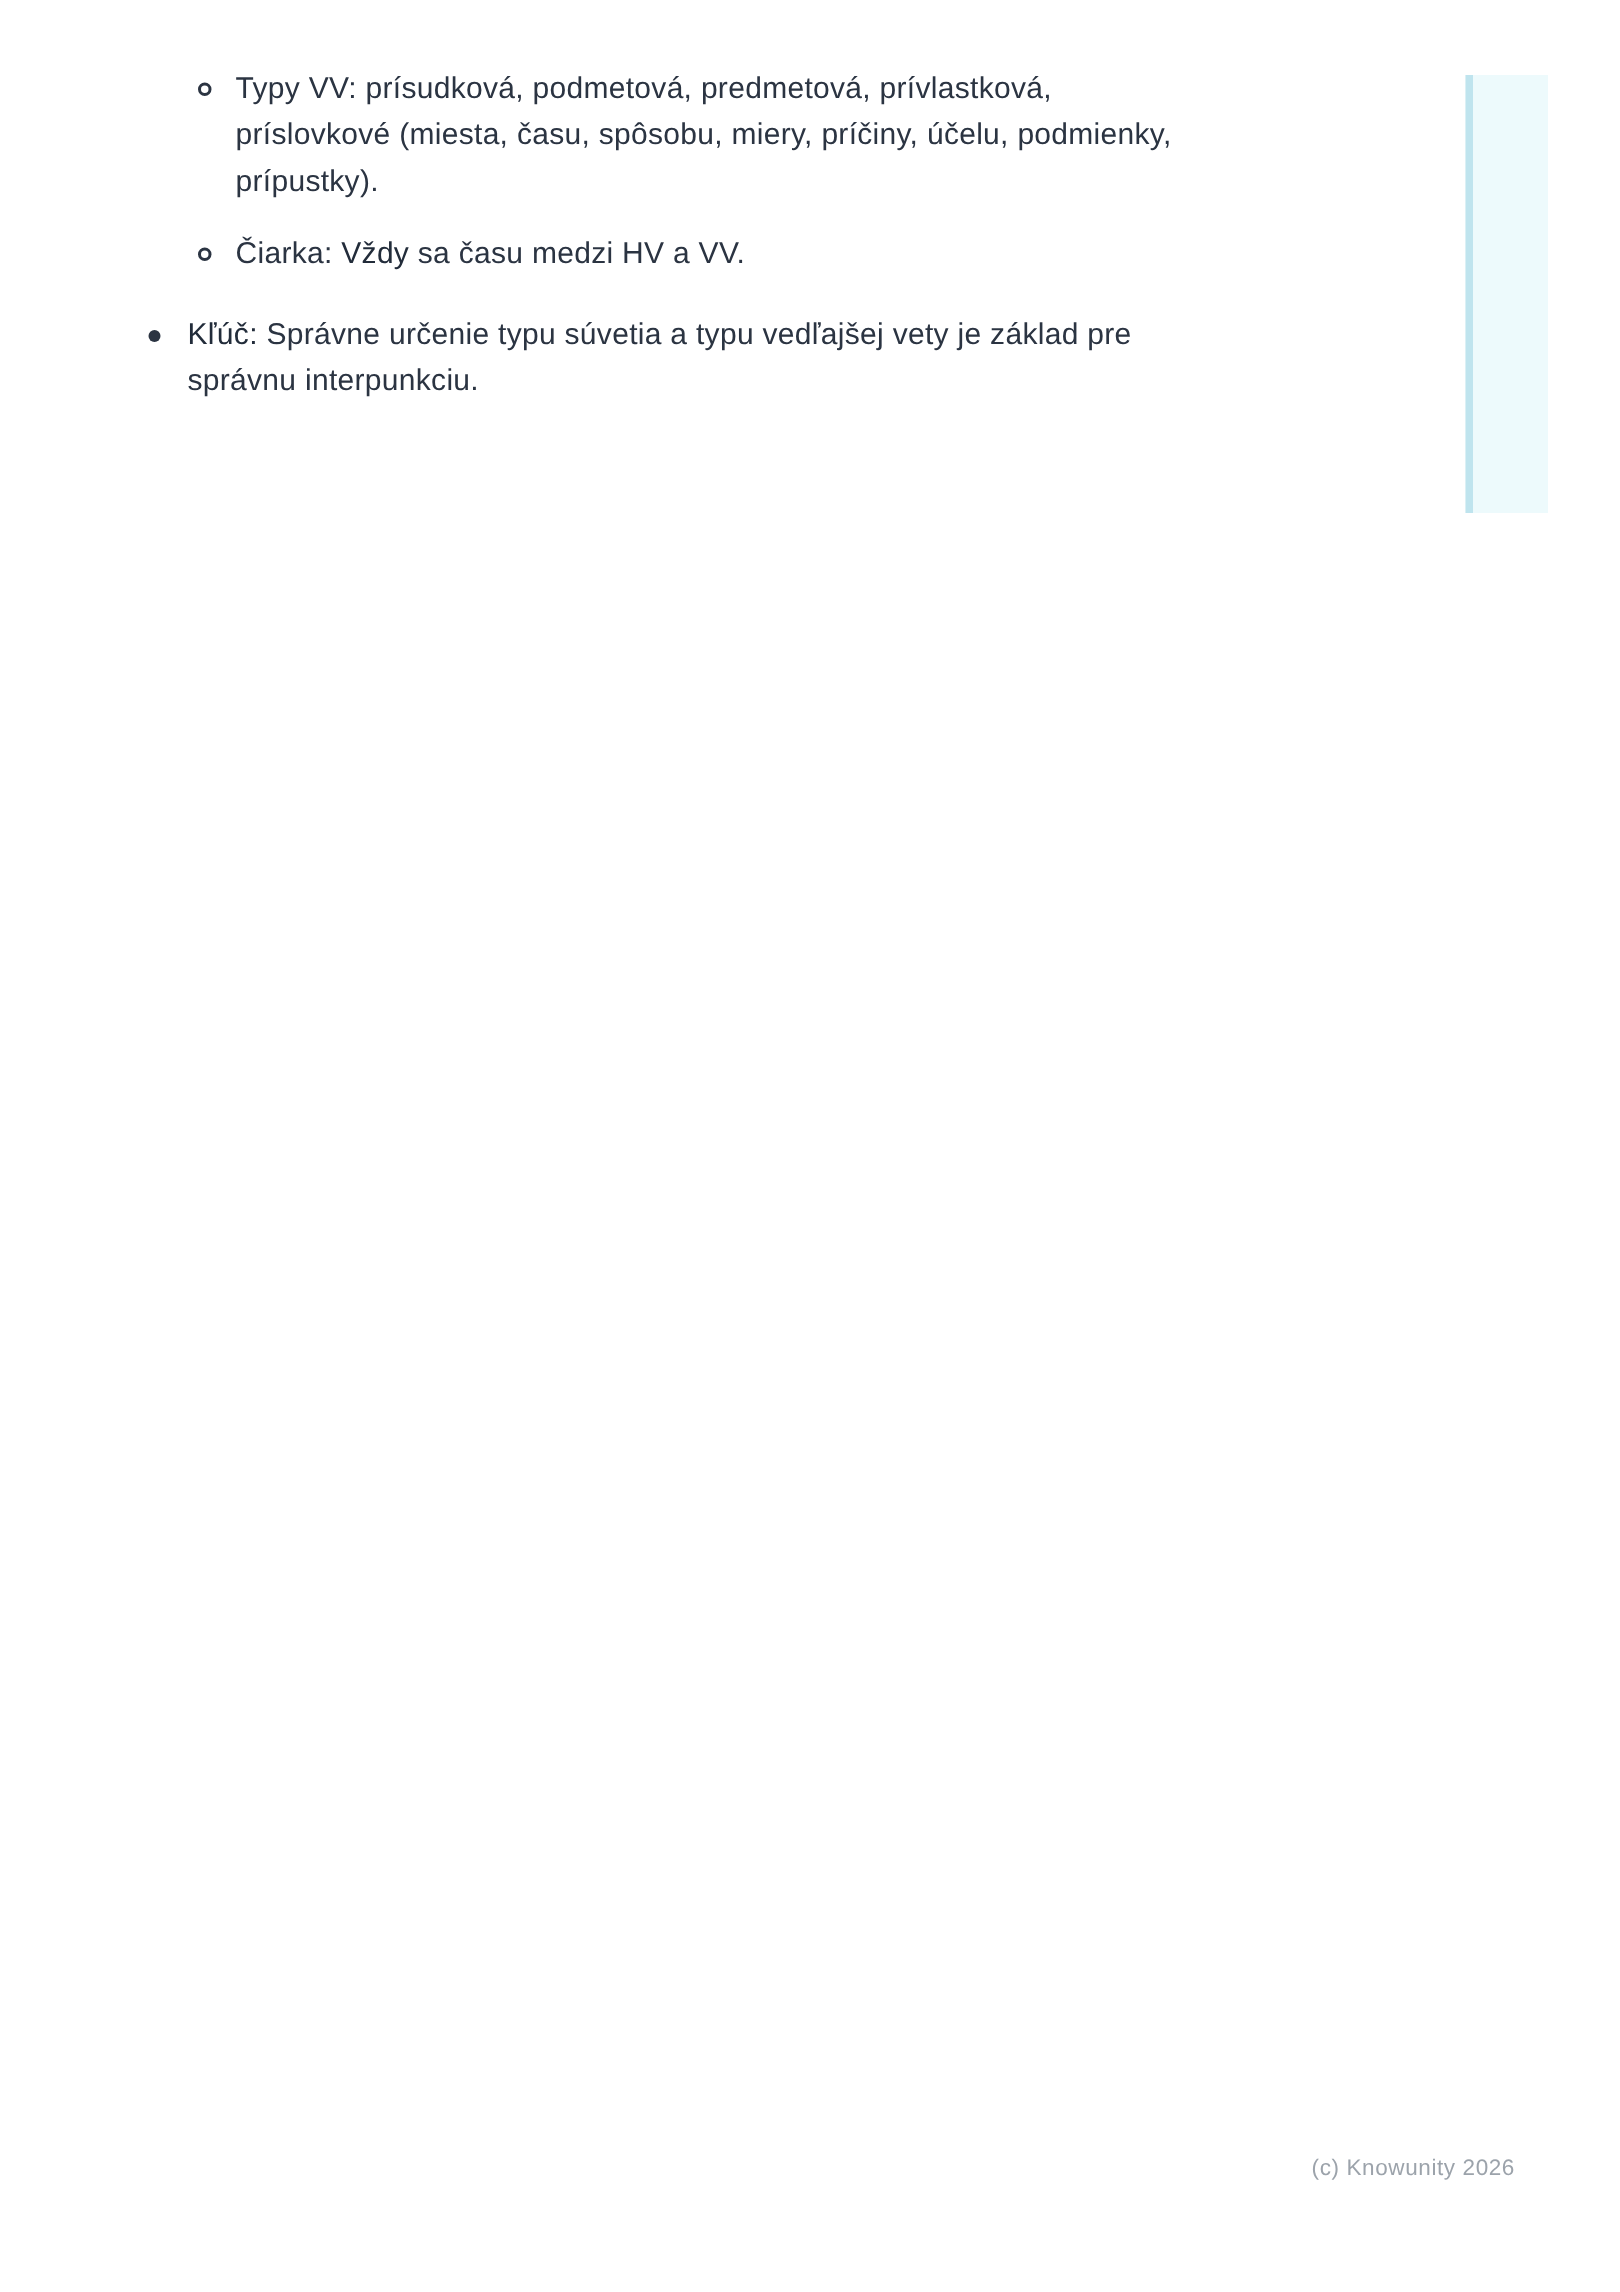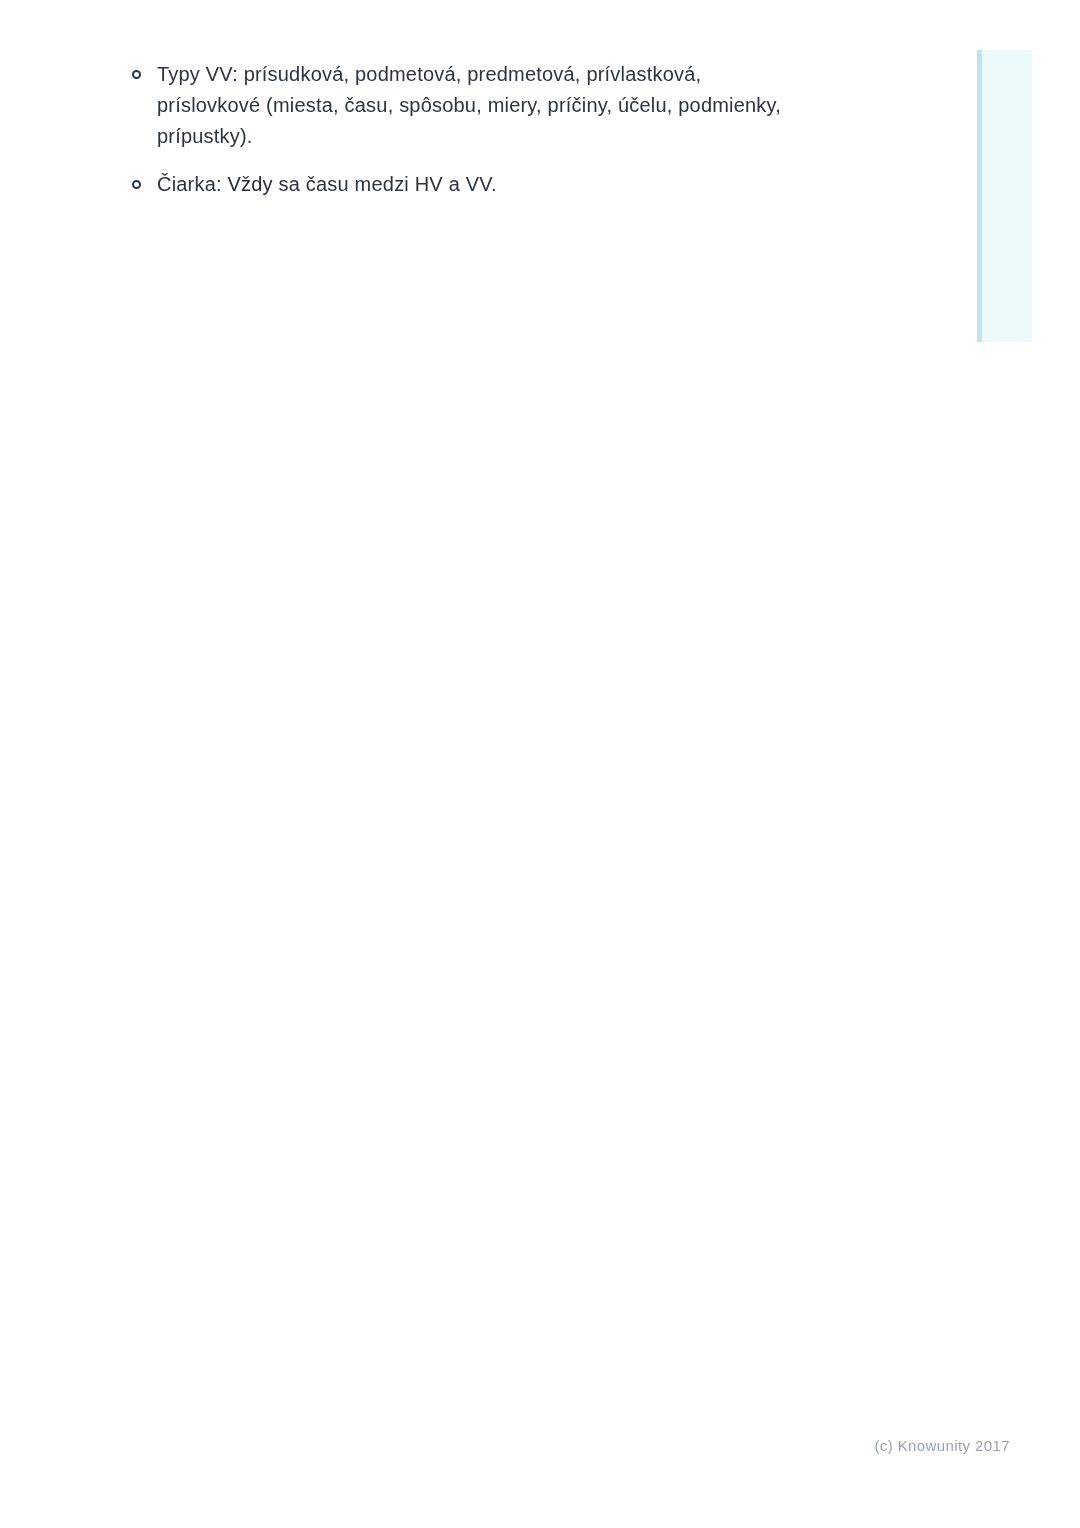--- a/index.html
+++ b/index.html
@@ -22,21 +22,21 @@
     position: absolute;
     left: 977px;
     top: 50px;
     width: 55px;
     height: 292px;
     background: #edfafc;
     border-left: 5px solid #bfe4ee;
   }
   .content {
     position: absolute;
-    top: 59px;
+    top: 44px;
     left: 0;
     color: #2b3442;
     font-size: 20px;
     line-height: 31px;
     letter-spacing: 0.2px;
   }
   .list-item {
     display: flex;
     align-items: flex-start;
   }
@@ -108,18 +108,24 @@
       <span class="item-text">Typy VV: prísudková, podmetová, predmetová, prívlastková, príslovkové (miesta, času, spôsobu, miery, príčiny, účelu, podmienky, prípustky).</span>
     </div>
 
     <div class="list-item sub-item">
       <span class="marker-box">
         <span class="circle-bullet"></span>
       </span>
       <span class="item-text"><span>Čiarka: </span><strong>Vždy</strong><span> sa času medzi HV a VV.</span></span>
     </div>
 
+    <div class="list-item main-item">
+      <span class="marker-box marker-box-main">
+        <span class="disc-bullet"></span>
+      </span>
+      <span class="item-text"><strong>Kľúč:</strong><span> Správne určenie typu súvetia a typu vedľajšej vety je základ pre správnu interpunkciu.</span></span>
+    </div>
 
   </div>
 
-  <div class="footer">(c) Knowunity 2017</div>
+  <div class="footer">(c) Knowunity 2026</div>
 
 </div>
 
 </body></html>

